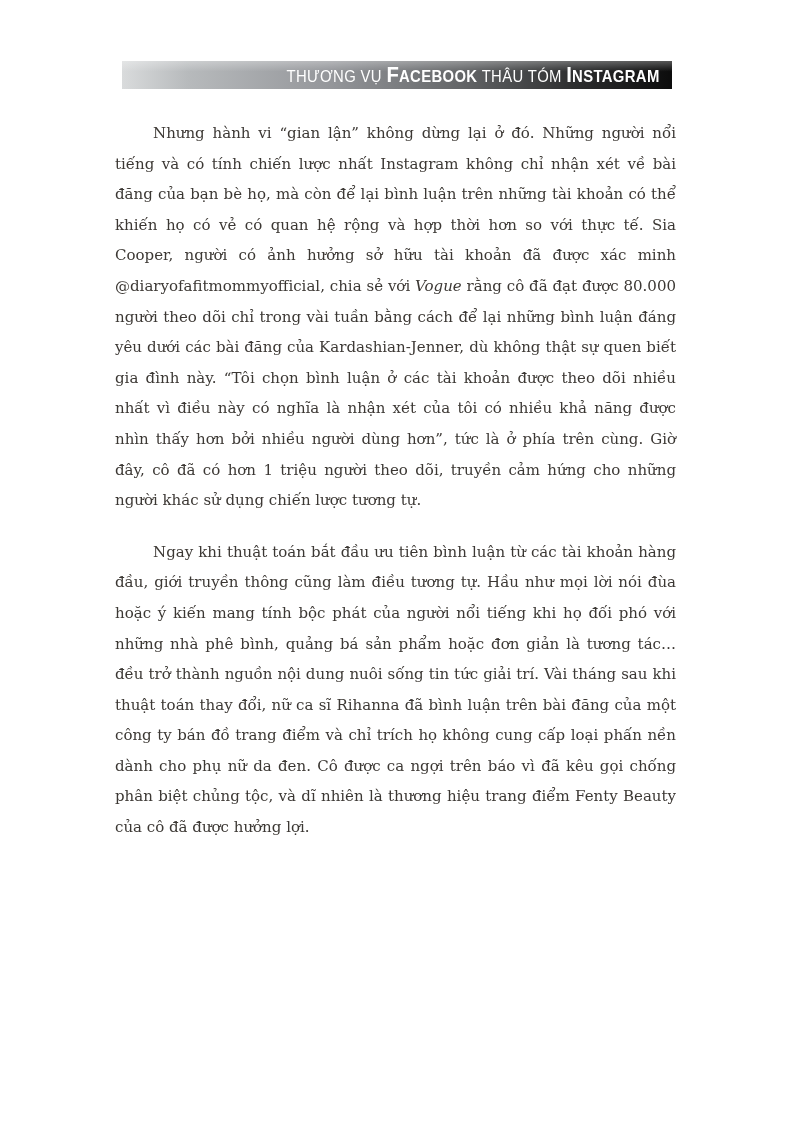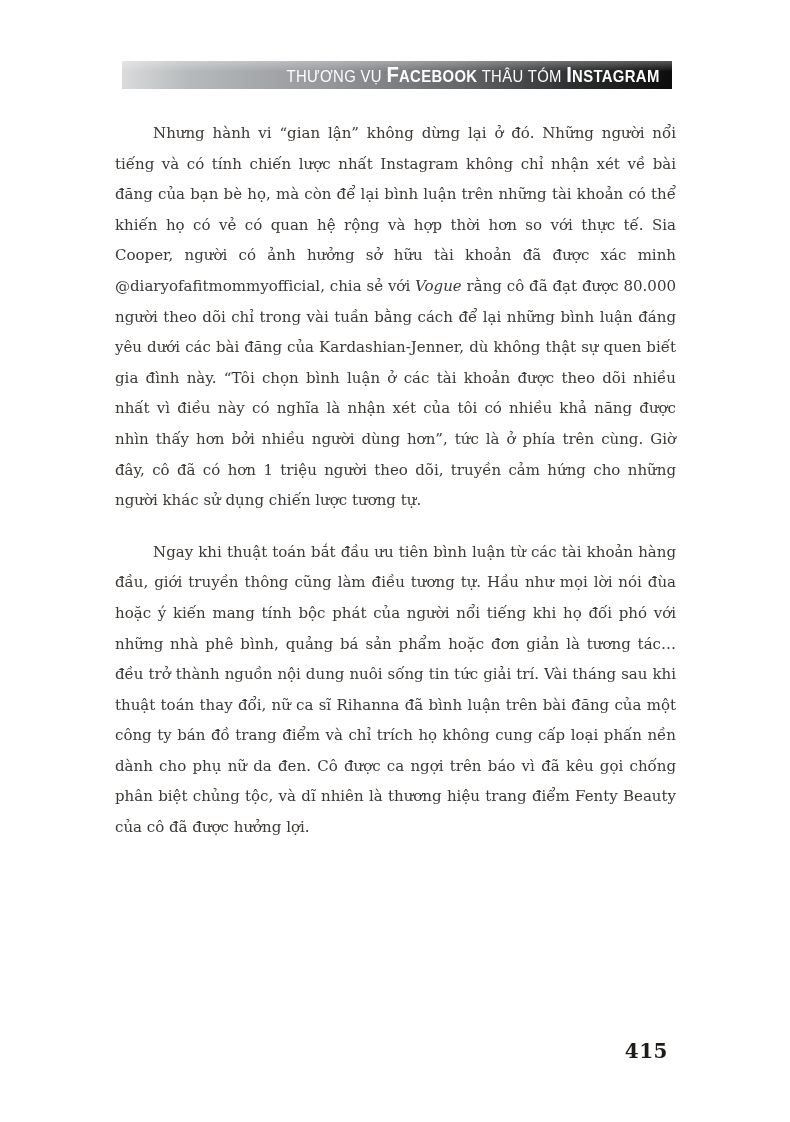--- a/index.html
+++ b/index.html
@@ -79,15 +79,14 @@
 
   <div class="header-bar">
     <span class="header-inner"><span class="ht reg">THƯƠNG VỤ </span><span class="ht big">F</span><span class="ht bold">ACEBOOK</span><span class="ht reg"> THÂU TÓM </span><span class="ht big">I</span><span class="ht bold">NSTAGRAM</span></span>
   </div>
 
   <div class="content">
     <p><span>Nhưng hành vi “gian lận” không dừng lại ở đó. Những người nổi tiếng và có tính chiến lược nhất Instagram không chỉ nhận xét về bài đăng của bạn bè họ, mà còn để lại bình luận trên những tài khoản có thể khiến họ có vẻ có quan hệ rộng và hợp thời hơn so với thực tế. Sia Cooper, người có ảnh hưởng sở hữu tài khoản đã được xác minh @diaryofafitmommyofficial, chia sẻ với </span><em>Vogue</em><span> rằng cô đã đạt được 80.000 người theo dõi chỉ trong vài tuần bằng cách để lại những bình luận đáng yêu dưới các bài đăng của Kardashian-Jenner, dù không thật sự quen biết gia đình này. “Tôi chọn bình luận ở các tài khoản được theo dõi nhiều nhất vì điều này có nghĩa là nhận xét của tôi có nhiều khả năng được nhìn thấy hơn bởi nhiều người dùng hơn”, tức là ở phía trên cùng. Giờ đây, cô đã có hơn 1 triệu người theo dõi, truyền cảm hứng cho những người khác sử dụng chiến lược tương tự.</span></p>
     <p>Ngay khi thuật toán bắt đầu ưu tiên bình luận từ các tài khoản hàng đầu, giới truyền thông cũng làm điều tương tự. Hầu như mọi lời nói đùa hoặc ý kiến mang tính bộc phát của người nổi tiếng khi họ đối phó với những nhà phê bình, quảng bá sản phẩm hoặc đơn giản là tương tác… đều trở thành nguồn nội dung nuôi sống tin tức giải trí. Vài tháng sau khi thuật toán thay đổi, nữ ca sĩ Rihanna đã bình luận trên bài đăng của một công ty bán đồ trang điểm và chỉ trích họ không cung cấp loại phấn nền dành cho phụ nữ da đen. Cô được ca ngợi trên báo vì đã kêu gọi chống phân biệt chủng tộc, và dĩ nhiên là thương hiệu trang điểm Fenty Beauty của cô đã được hưởng lợi.</p>
   </div>
 
-  <div class="page-number">415</div>
 
 </div>
 
 </body></html>

